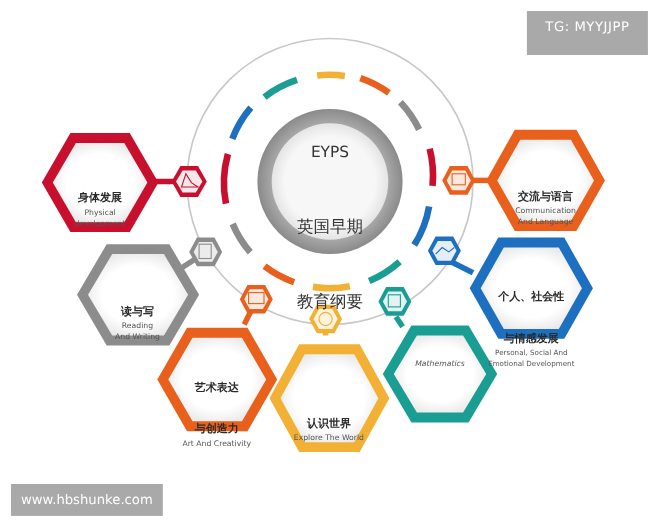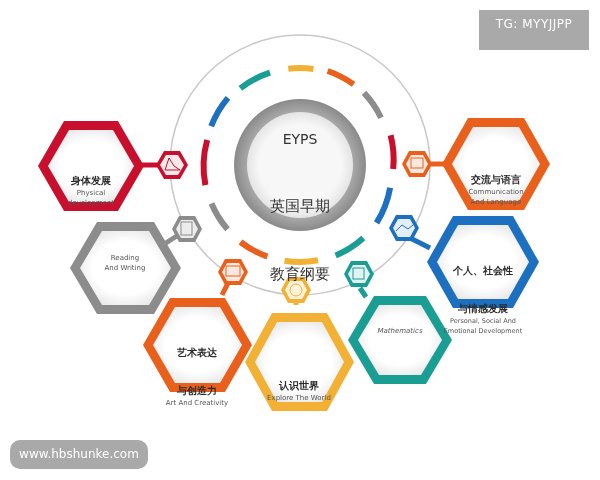--- a/index.html
+++ b/index.html
@@ -12,21 +12,21 @@
   .hex-label .zh { font-size: 10px; font-weight: bold; line-height: 14px; color: #2a2a2a; margin-top: 24px; }
   .hex-label .en { font-size: 7px; line-height: 10px; color: #555; }
   .center-text { position: absolute; left: 240px; top: 130px; width: 120px; text-align: center; color: #333; }
   .center-text .t1 { font-size: 14px; line-height: 18px; }
   .center-text .t2 { font-size: 15px; line-height: 20px; margin-top: 48px; }
   .badge {
     position: absolute; background: #a9a9a9; color: #fff; font-size: 12px;
     font-family: "DejaVu Sans", sans-serif; text-align: center;
   }
   #tg-badge { left: 479px; top: 10px; width: 110px; height: 40px; line-height: 29px; letter-spacing: 0.5px; }
-  #site-badge { left: 10px; top: 440px; width: 138px; height: 29px; line-height: 29px; border-radius: 10px; }
+  #site-badge { left: 10px; top: 440px; width: 138px; height: 29px; line-height: 29px; }
 </style>
 </head>
 <body>
 
 <svg id="diagram" width="600" height="480" viewBox="0 0 600 480">
   <defs>
     <radialGradient id="hexfill" cx="50%" cy="50%" r="60%">
       <stop offset="60%" stop-color="#ffffff"></stop>
       <stop offset="100%" stop-color="#e2e2e2"></stop>
     </radialGradient>
@@ -147,20 +147,21 @@
   <div class="t2">教育纲要</div>
 </div>
 
 <div class="hex-label" style="left:46px; top:150px; width:90px;">
   <div class="zh">身体发展</div>
   <div class="en">Physical</div>
   <div class="en">development</div>
 </div>
 
 <div class="hex-label" style="left:80px; top:253px; width:90px;">
+  <div class="zh">读与写</div>
   <div class="en">Reading</div>
   <div class="en">And Writing</div>
 </div>
 
 <div class="hex-label" style="left:152px; top:322px; width:90px;">
   <div class="zh">艺术表达</div>
   <div class="zh">与创造力</div>
   <div class="en">Art And Creativity</div>
 </div>
 

